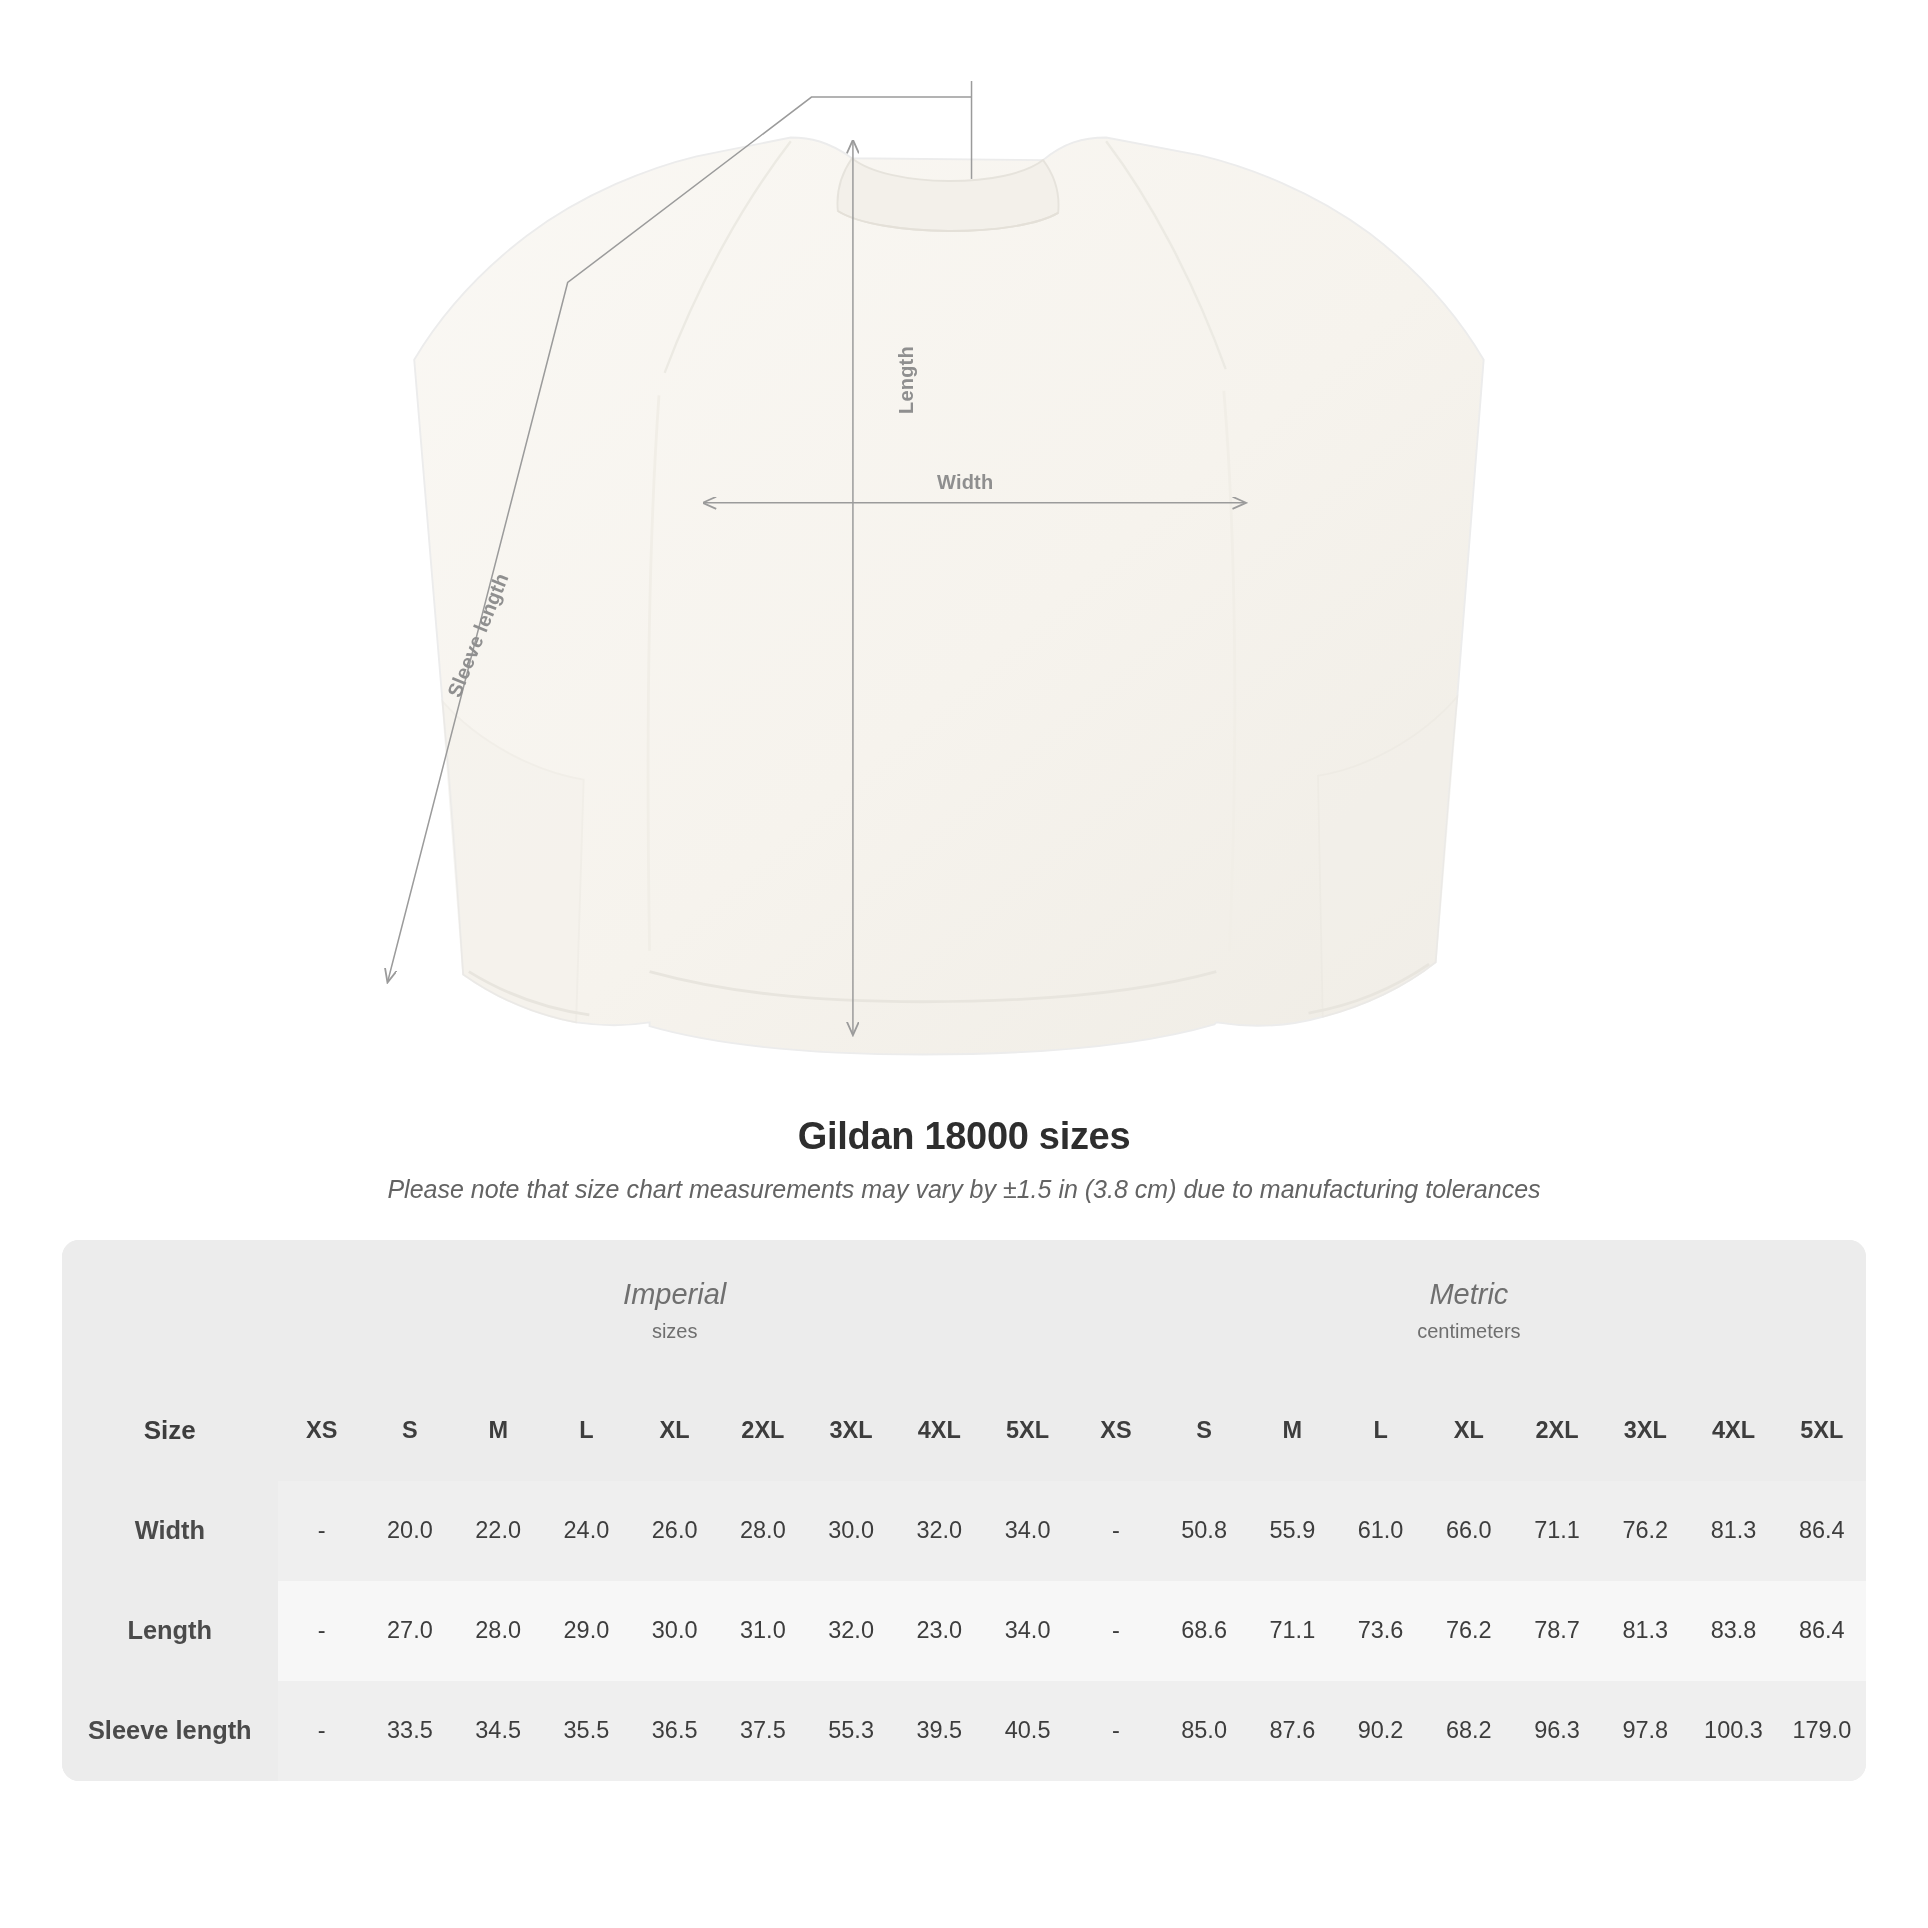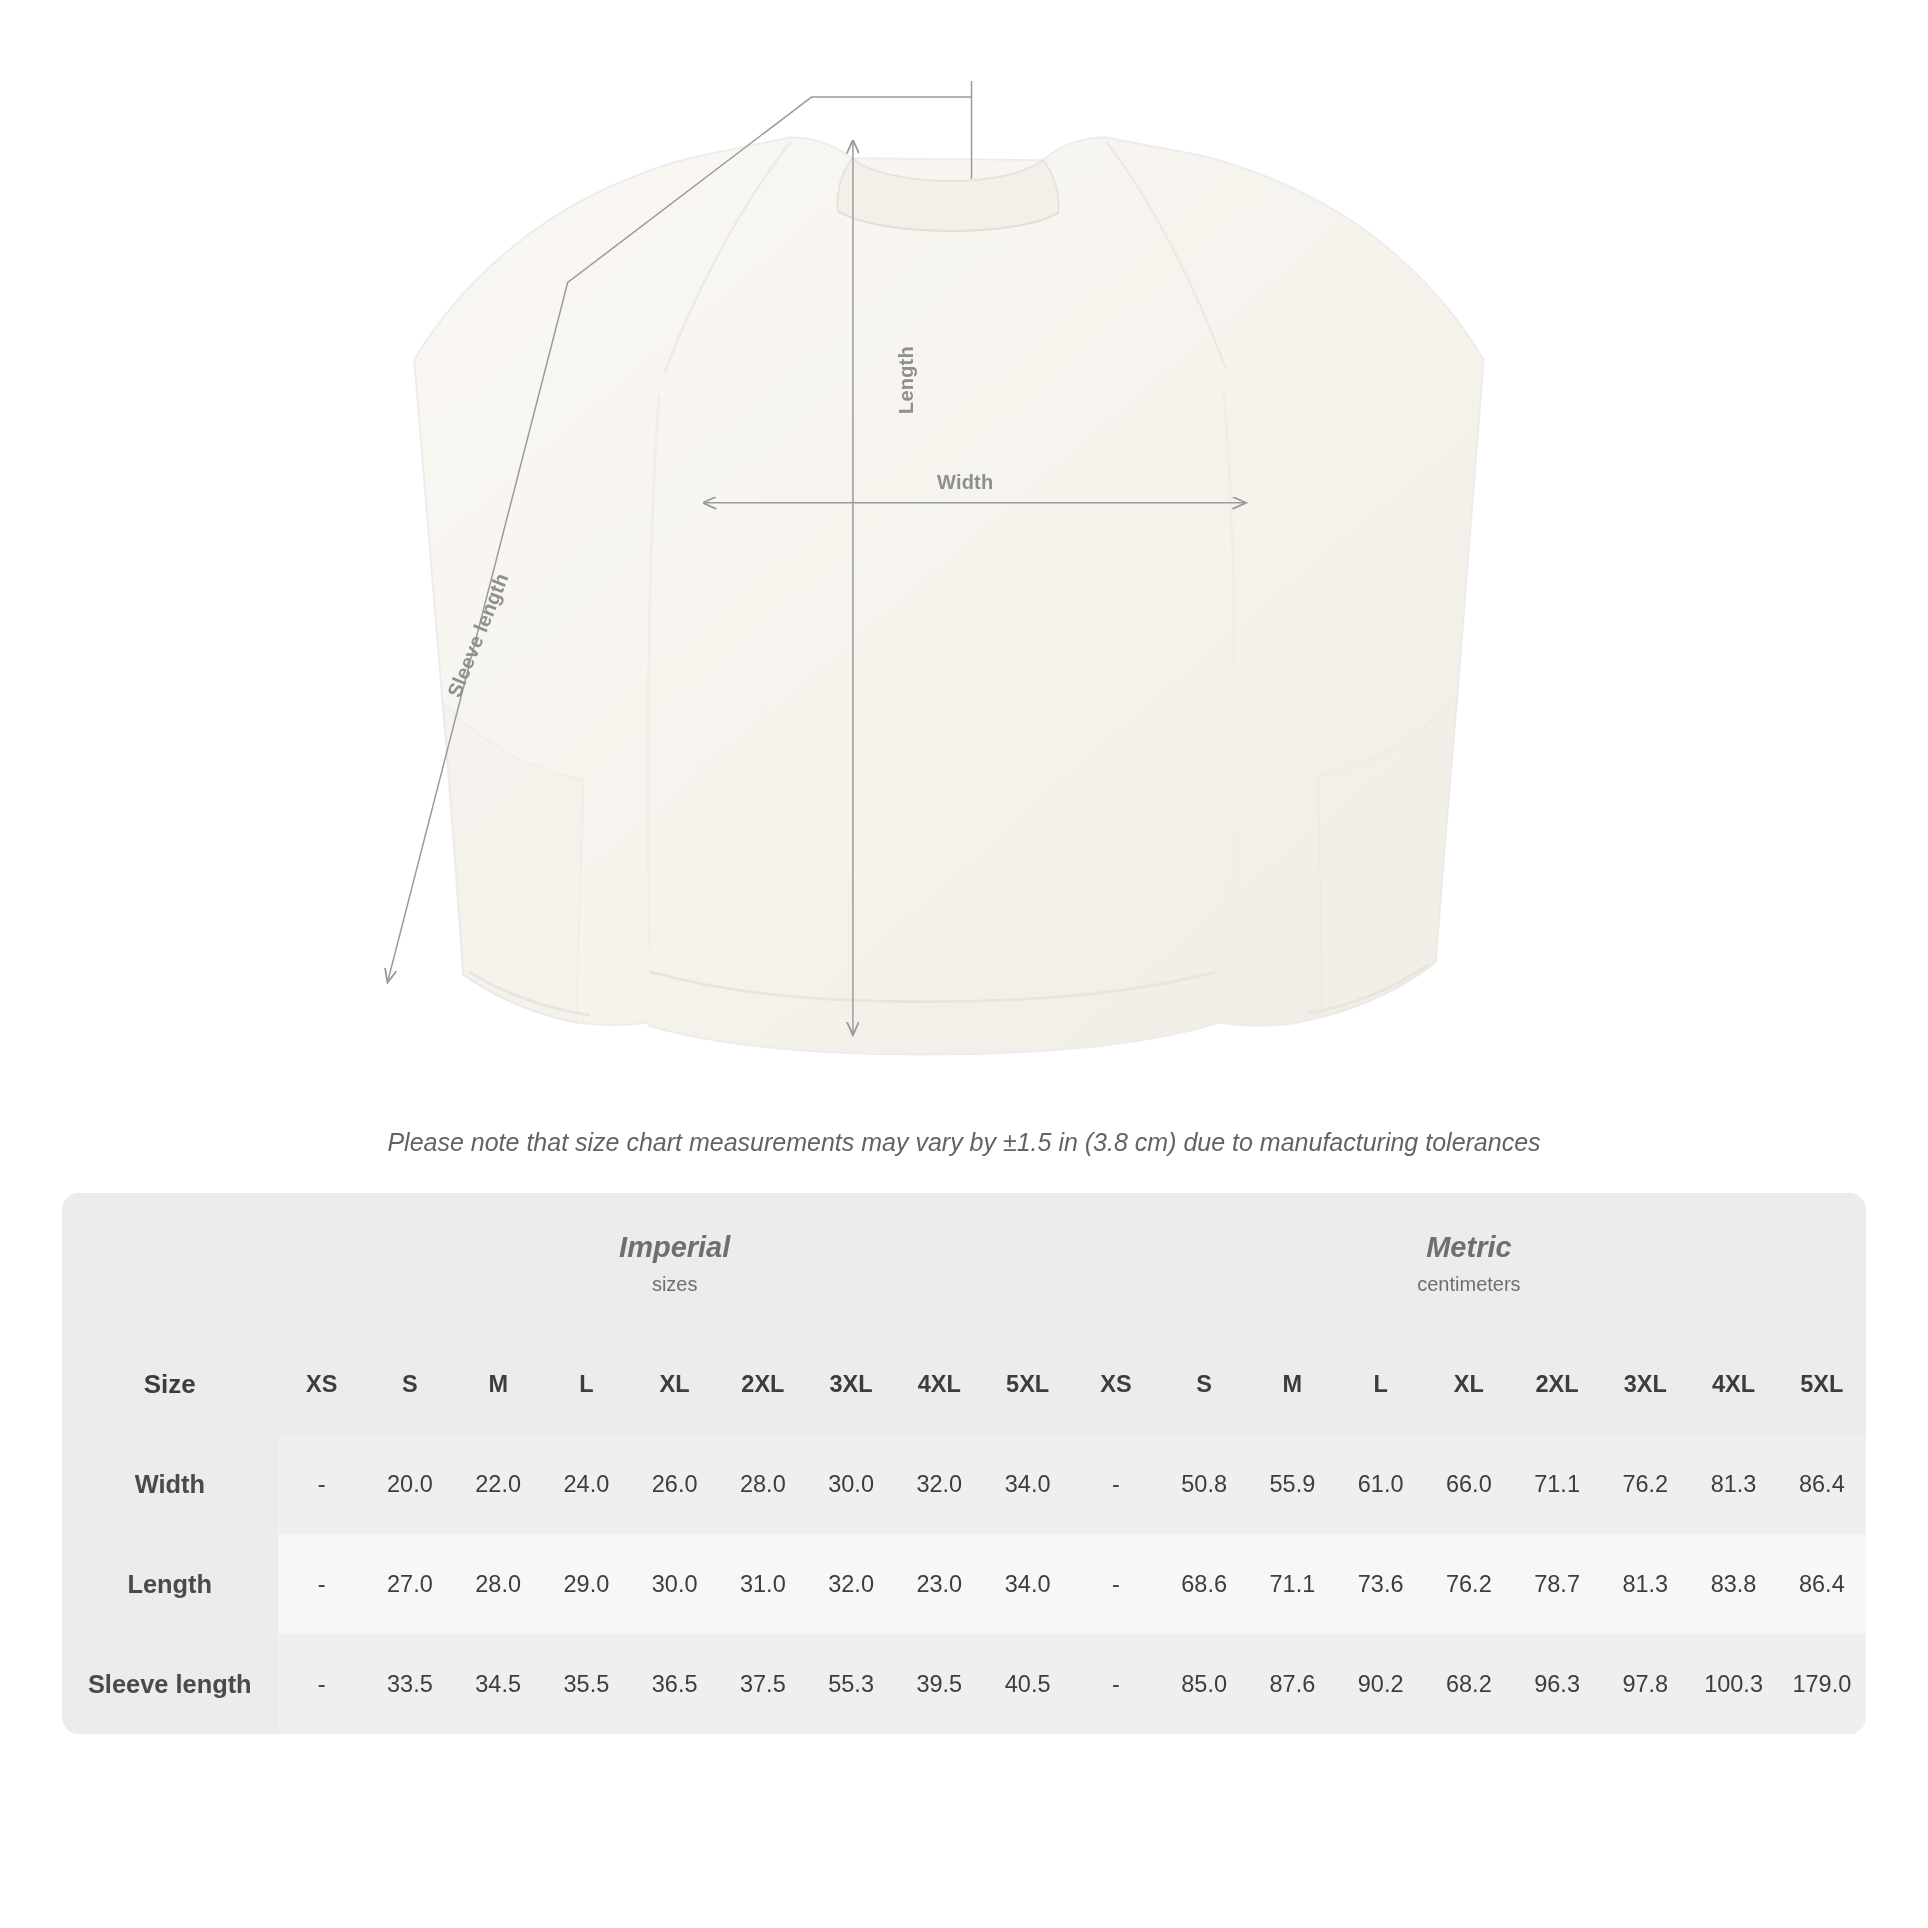--- a/index.html
+++ b/index.html
@@ -88,21 +88,21 @@
     border: none;
   }
   
   .unit-row td {
     height: 141px;
     background: #ececec;
     padding: 0;
   }
   .unit-name {
     font-size: 29px;
-    font-weight: bold;
+    font-weight: normal;
     font-style: italic;
     color: #6f6f6f;
   }
   .unit-sub {
     font-size: 20px;
     color: #6f6f6f;
     margin-top: 9.4px;
   }
 
   
@@ -217,20 +217,21 @@
         <line x1="1032" y1="86" x2="1032" y2="190"></line>
       </g>
     </svg>
 
     <div class="dim-label vertical" style="left: 895px; top: 414px;">Length</div>
     <div class="dim-label" style="left: 937px; top: 471px;">Width</div>
     <div class="dim-label diagonal" style="left: 443px; top: 692px;">Sleeve length</div>
   </div>
 
   <div class="title-block">
+    <div class="chart-title">Gildan 18000 sizes</div>
     <div class="chart-note">Please note that size chart measurements may vary by ±1.5 in (3.8 cm) due to manufacturing tolerances</div>
   </div>
 
   <div class="table-wrap">
     <table class="size-table">
       <colgroup>
         <col class="c-rowhead">
         <col class="c-cell">
           <col class="c-cell">
           <col class="c-cell">

